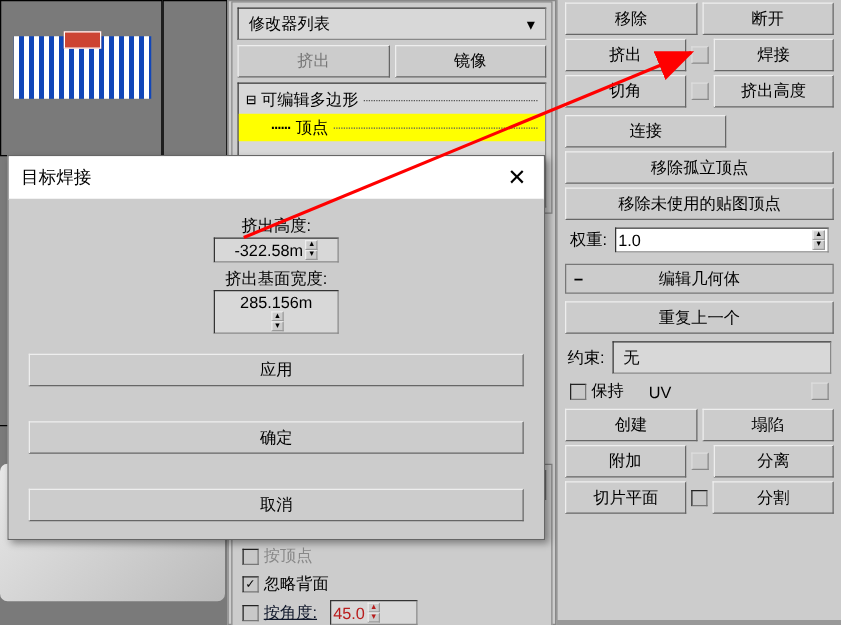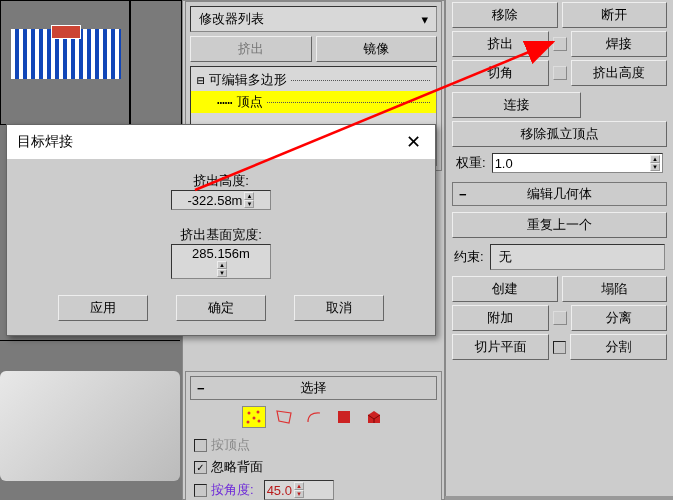--- a/index.html
+++ b/index.html
@@ -107,21 +107,21 @@
     <div class="checkbox-row">
       <span class="checkbox"></span>
       <span style="color:#888;">按顶点</span>
     </div>
     <div class="checkbox-row">
       <span class="checkbox">✓</span>
       <span>忽略背面</span>
     </div>
     <div class="checkbox-row">
       <span class="checkbox"></span>
-      <span style="color:#6d28d9;">按角度:</span>
+      <span style="color:#0f172a;text-decoration:underline;">按角度:</span>
       <span class="spinner-box" style="margin-left:6px; min-width:70px; color:#b91c1c;">
         <span>45.0</span>
         <span class="spinner-arrows">
             <span>▴</span>
             <span>▾</span>
           </span>
       </span>
     </div>
   </div>
 </div>
@@ -152,20 +152,23 @@
       <span class="small-btn" style="align-self:center;"></span>
       <div class="btn" style="flex:1;">
           <span>挤出高度</span>
         </div>
     </div>
     <div class="btn btn-wide" style="margin:3px auto; width:60%;">
         <span>连接</span>
       </div>
     <div class="btn btn-wide" style="margin-bottom:3px;">
         <span>移除孤立顶点</span>
+      </div>
+    <div class="btn btn-wide" style="margin-bottom:3px;">
+        <span>移除未使用的贴图顶点</span>
       </div>
     <div style="display:flex; align-items:center; gap:6px; padding:3px 4px;">
       <span>权重:</span>
       <span class="spinner-box" style="flex:1; background:#fff;">
         <span style="flex:1;">1.0</span>
         <span class="spinner-arrows">
             <span>▴</span>
             <span>▾</span>
           </span>
       </span>
@@ -178,20 +181,28 @@
   </div>
   <div style="padding:2px 6px;">
     <div class="btn btn-wide" style="margin-bottom:3px;">
         <span>重复上一个</span>
       </div>
     <div style="display:flex; align-items:center; gap:6px; padding:3px 2px;">
       <span>约束:</span>
       <div class="btn" style="flex:1; justify-content:flex-start; background:#d8d8d8; border:1px inset #888;">
         <span>无</span>
       </div>
+    </div>
+    <div class="checkbox-row">
+      <span class="checkbox"></span>
+      <span>保持</span>
+      <span style="width:12px;"></span>
+      <span>UV</span>
+      <span style="flex:1;"></span>
+      <span class="small-btn"></span>
     </div>
     <div style="display:flex; gap:4px; margin:3px 0;">
       <div class="btn" style="flex:1;">
           <span>创建</span>
         </div>
       <div class="btn" style="flex:1;">
           <span>塌陷</span>
         </div>
     </div>
     <div style="display:flex; gap:4px; margin:3px 0;">
@@ -215,41 +226,41 @@
   </div>
 </div>
 
 <div style="position:absolute; left:6px; top:124px; width:430px; background:#ececec; border:1px solid #666; box-shadow:3px 3px 6px rgba(0,0,0,0.4); z-index:30;">
   <div style="display:flex; align-items:center; background:#fff; padding:6px 10px; border-bottom:1px solid #ccc;">
     <span style="font-size:14px;">目标焊接</span>
     <span style="flex:1;"></span>
     <span style="font-size:18px; cursor:pointer; padding:0 4px;">✕</span>
   </div>
   <div style="background:#ccc; padding:12px 10px 10px;">
-    <div style="text-align:center; margin-bottom:16px;">
+    <div style="text-align:center; margin-bottom:4px;">
       <div>挤出高度:</div>
       <span class="spinner-box" style="min-width:100px; justify-content:center;">
         <span>-322.58m</span>
         <span class="spinner-arrows">
             <span>▴</span>
             <span>▾</span>
           </span>
       </span>
     </div>
     <div style="text-align:center; margin-bottom:12px;">
       <div>挤出基面宽度:</div>
       <span class="spinner-box" style="min-width:100px; justify-content:center;flex-direction:column;">
         <span>285.156m</span>
         <span class="spinner-arrows">
             <span>▴</span>
             <span>▾</span>
           </span>
       </span>
     </div>
-    <div style="display:flex; gap:28px; justify-content:center; padding:4px 6px;">
+    <div style="display:flex; gap:28px; justify-content:center; padding:4px 6px;flex-direction:column;">
       <div class="btn" style="min-width:90px;">
           <span>应用</span>
         </div>
       <div class="btn" style="min-width:90px;">
           <span>确定</span>
         </div>
       <div class="btn" style="min-width:90px;">
           <span>取消</span>
         </div>
     </div>

